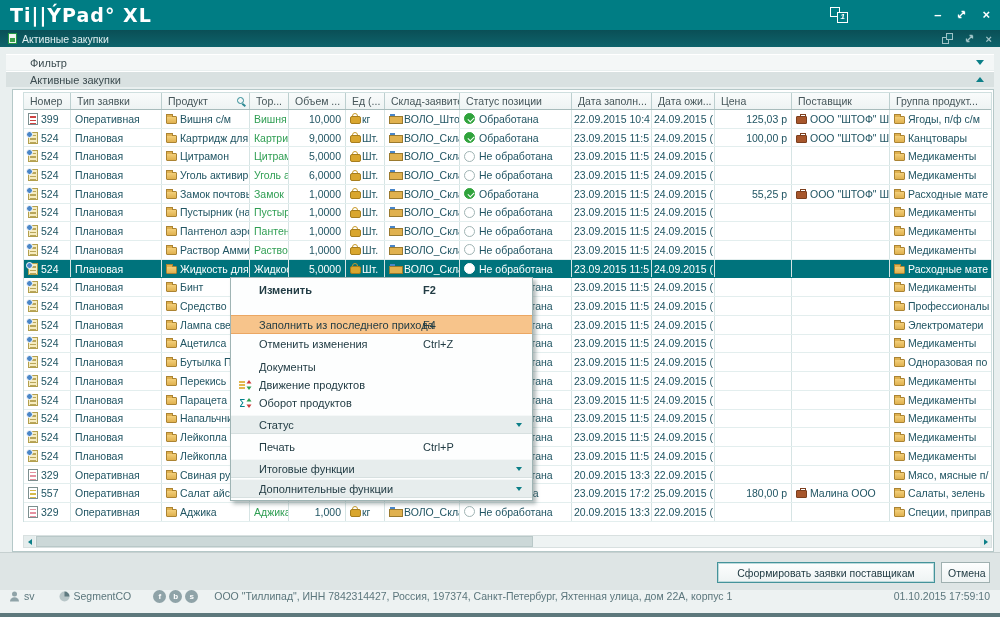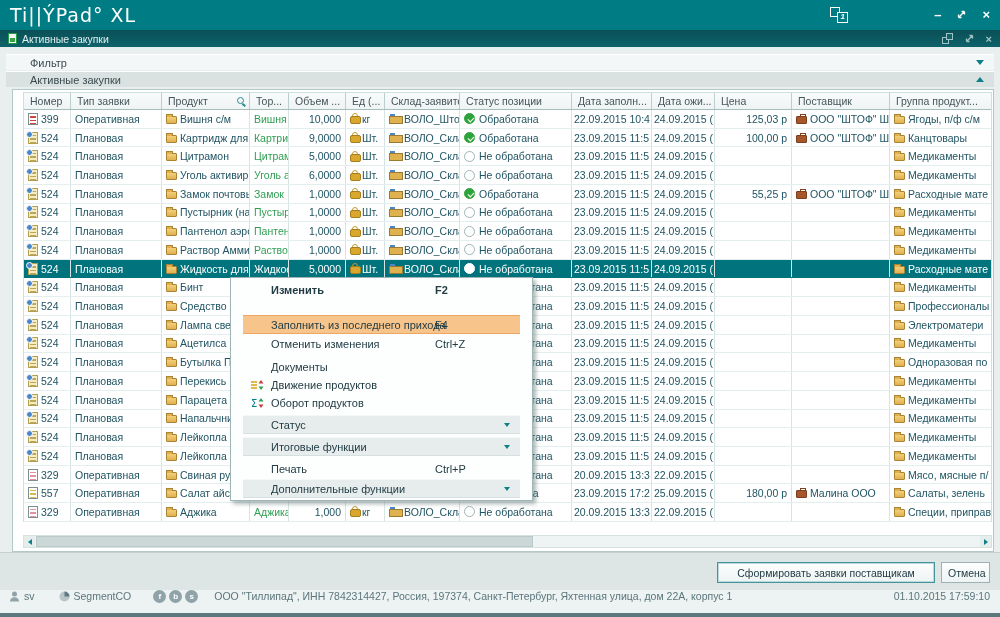--- a/index.html
+++ b/index.html
@@ -1,20 +1,20 @@
 <!DOCTYPE html>
 <html><head>
 <meta charset="utf-8">
 <style>
   *{margin:0;padding:0;box-sizing:border-box}
   html,body{width:1000px;height:617px}
   body{position:relative;overflow:hidden;background:#e9efef;font-family:"Liberation Sans",sans-serif;font-size:11px;color:#215563}
   
   .titlebar{position:absolute;top:0;left:0;right:0;height:30px;background:#007d84;display:flex;align-items:center;padding:0 10px;color:#fff}
-  .logo{font-weight:normal;font-size:19px;letter-spacing:1px;font-family:"DejaVu Sans",sans-serif}
+  .logo{font-weight:bold;font-size:19px;letter-spacing:1px;font-family:"DejaVu Sans",sans-serif}
   .title-controls{margin-left:auto;display:flex;align-items:center;gap:16px}
   .pgico{position:relative;width:18px;height:16px;display:inline-block;margin-right:70px}
   .pgico .back{position:absolute;left:0;top:0;width:10px;height:10px;border:1.5px solid #fff}
   .pgico .front{position:absolute;right:0;bottom:0;width:11px;height:11px;border:1.5px solid #fff;background:#007d84;font-size:8px;font-weight:bold;line-height:8px;text-align:center;color:#fff}
   .wc{color:#fff;font-size:13px;font-weight:bold;line-height:14px;cursor:default}
   
   .tabbar{position:absolute;top:30px;left:0;right:0;height:17px;background:linear-gradient(#0a4f56,#0e636b);display:flex;align-items:center;padding:0 8px;color:#dfeff0}
   .tabico{width:9px;height:11px;background:#f2f6f2;border:1px solid #294;position:relative;margin-right:5px}
   .tabico::after{content:"";position:absolute;left:1px;right:1px;bottom:1px;height:4px;background:#3aa04a}
   .tab-label{font-size:10.5px}
@@ -76,21 +76,21 @@
   .tr[data-variant~="sel"] .dot{background:#fff;border-color:#fff}
   
   .hscroll{position:absolute;left:10px;bottom:3px;width:969px;height:13px;background:#eef3f3;border:1px solid #d8e0e0;display:flex;align-items:stretch}
   .harrow{width:11px;display:flex;align-items:center;justify-content:center;background:#e6eded}
   .harrow i{width:0;height:0;border-top:3.5px solid transparent;border-bottom:3.5px solid transparent}
   .harrow.left i{border-right:4px solid #0c7f88}
   .harrow.right i{border-left:4px solid #0c7f88}
   .hthumb{width:497px;background:#ccd8d8;border:1px solid #b9c8c8;margin-left:1px}
   .htrack{flex:1}
   
-  .menu{position:absolute;top:277px;left:230px;width:303px;background:#fdfefe;border:1px solid #9fb4b4;box-shadow:3px 3px 4px rgba(80,100,100,.45);padding:2px 12px;z-index:50}
+  .menu{position:absolute;top:277px;left:230px;width:303px;background:#fdfefe;border:1px solid #9fb4b4;box-shadow:3px 3px 4px rgba(80,100,100,.45);padding:2px 0;z-index:50}
   .mi{height:19px;display:flex;align-items:center;padding:0 10px 0 28px;color:#223c44;position:relative;font-size:11px}
   .mi .sc{position:absolute;left:192px}
   .mi.bold,.mi.bold .sc{font-weight:bold}
   .mi.hl{background:#f7c48b;border-top:1px solid #eba763;border-bottom:1px solid #eba763;margin:15px 0 0 0}
   .mi.group{background:#e7eded;border-top:1px solid #f5f8f8;border-bottom:1px solid #d7e0e0}
   .mi .mtri{margin-left:auto;width:0;height:0;border-left:3.5px solid transparent;border-right:3.5px solid transparent;border-top:4.5px solid #0c7f88}
   .mi .mico{position:absolute;left:8px;top:3px}
   .mt5{margin-top:5px}.mt3{margin-top:3px}.mt1{margin-top:1px}.h18{height:18px}
   
   .footer{position:absolute;top:552px;left:0;right:0;height:38px;background:#dee5e5;border-top:1px solid #c6d0d0}
@@ -969,27 +969,27 @@
           <text x="0" y="10" font-size="10" fill="#00808a" font-family="DejaVu Sans">Σ</text>
           <path d="M10 1 l2.5 3.5 h-5 z" fill="#2e9e4f"></path>
           <path d="M10 11 l2.5 -3.5 h-5 z" fill="#cc3b3b"></path>
         </svg></span>
     <span>Оборот продуктов</span>
   </div>
   <div class="mi group mt3">
       <span>Статус</span>
       <span class="mtri"></span>
     </div>
+  <div class="mi mt3">
+      <span>Печать</span>
+      <span class="sc">Ctrl+P</span>
+    </div>
   <div class="mi group mt3">
       <span>Итоговые функции</span>
       <span class="mtri"></span>
-    </div>
-  <div class="mi mt3">
-      <span>Печать</span>
-      <span class="sc">Ctrl+P</span>
     </div>
   <div class="mi group mt1">
       <span>Дополнительные функции</span>
       <span class="mtri"></span>
     </div>
 </div>
 
 <div class="footer">
   <button class="btn primary">Сформировать заявки поставщикам</button>
   <button class="btn cancel">Отмена</button>

